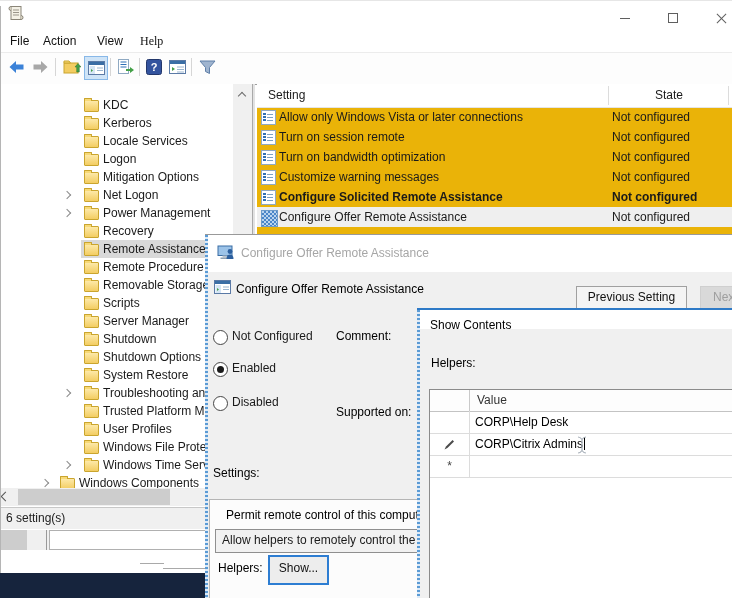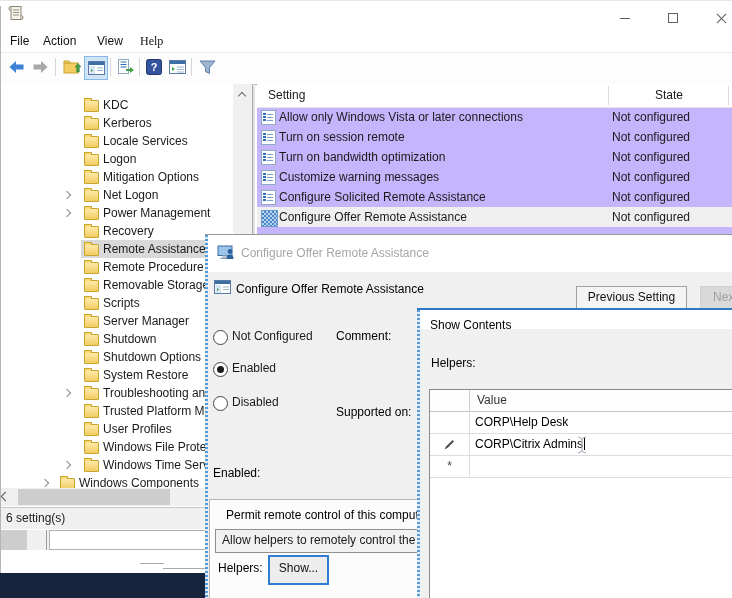--- a/index.html
+++ b/index.html
@@ -30,21 +30,21 @@
   .tree-row{position:absolute;left:0;right:4px;height:18px;margin-top:12px;}
   .tree-hl{position:absolute;top:0;height:18px;background:#d9d9d9;}
   .chev{position:absolute;top:6px;width:5px;height:5px;border-right:1px solid #8a8a8a;border-bottom:1px solid #8a8a8a;transform:rotate(-45deg);}
   .folder{position:absolute;top:4px;width:13px;height:10px;background:linear-gradient(#fde9a8,#f3cd62);border:1px solid #caa52e;border-radius:1px;}
   .folder:before{content:"";position:absolute;left:-1px;top:-3px;width:6px;height:2px;background:#f7d976;border:1px solid #caa52e;border-bottom:none;border-radius:1px 1px 0 0;}
   .tree-lbl{position:absolute;top:0;line-height:18px;white-space:nowrap;}
   .vscroll{position:absolute;left:233px;top:84px;width:19px;height:486px;background:#f0f0f0;}
   .vscroll .up{position:absolute;left:5px;top:7px;width:8px;height:8px;}
   .vscroll .up:before{content:"";position:absolute;left:1px;top:2px;width:5px;height:5px;border-left:1px solid #6b6b6b;border-top:1px solid #6b6b6b;transform:rotate(45deg);}
   .pane-divider{position:absolute;left:252px;top:84px;width:2px;height:514px;background:#e2e2e2;border-left:1px solid #a9a9a9;}
-  .rpane{position:absolute;left:257px;top:84px;width:475px;height:150px;background:#c4b5fd;overflow:hidden;}
+  .rpane{position:absolute;left:257px;top:84px;width:475px;height:150px;background:#eab308;overflow:hidden;}
   .rhdr{position:absolute;left:0;top:0;width:475px;height:23px;background:#fff;border-bottom:1px solid #e5e5e5;}
   .rhdr .h1{position:absolute;left:11px;line-height:22px;}
   .rhdr .h2{position:absolute;left:353px;width:118px;text-align:center;line-height:22px;}
   .hsepa{position:absolute;top:2px;width:1px;height:19px;background:#dcdcdc;}
   .srow{position:absolute;left:0;width:475px;height:20px;}
   .srow.sel{background:#efefef;}
   .s-label{position:absolute;left:22px;line-height:20px;white-space:nowrap;}
   .s-state{position:absolute;left:355px;line-height:20px;}
   .sicon{position:absolute;left:4px;top:3px;width:13px;height:13px;background:#fff;border:1px solid #8fa9c2;}
   .sicon i{position:absolute;width:3px;height:2px;background:#2f6fb5;}
@@ -363,21 +363,21 @@
             <i></i>
             <i></i>
             <i></i>
             <b></b>
             <b></b>
             <b></b>
           </span>
           <span class="s-label">Customize warning messages</span>
           <span class="s-state">Not configured</span>
         </div>
-        <div class="srow" style="top: 103px;">
+        <div class="srow" style="top: 103px; font-weight: bold;">
           <span class="sicon">
             <i></i>
             <i></i>
             <i></i>
             <b></b>
             <b></b>
             <b></b>
           </span>
           <span class="s-label">Configure Solicited Remote Assistance</span>
           <span class="s-state">Not configured</span>
@@ -439,21 +439,21 @@
 
     <div class="radio" style="top:95px;"></div>
     <span class="radio-lbl" style="top:94px;">Not Configured</span>
     <div class="radio on" style="top:127px;"></div>
     <span class="radio-lbl" style="top:126px;">Enabled</span>
     <div class="radio" style="top:161px;"></div>
     <span class="radio-lbl" style="top:160px;">Disabled</span>
 
     <span class="dlbl" style="left:131px;top:94px;">Comment:</span>
     <span class="dlbl" style="left:131px;top:170px;">Supported on:</span>
-    <span class="dlbl" style="left:8px;top:231px;">Enabled:</span>
+    <span class="dlbl" style="left:8px;top:231px;">Settings:</span>
 
     <div class="groupbox">
       <span class="dlbl" style="left:16px;top:8px;white-space:nowrap;">Permit remote control of this compute</span>
       <div class="combobox">Allow helpers to remotely control the</div>
       <span class="dlbl" style="left:8px;top:61px;">Helpers:</span>
       <div class="btn btn-show">Show...</div>
     </div>
     <div class="blue-dotted"></div>
   </div>
 

